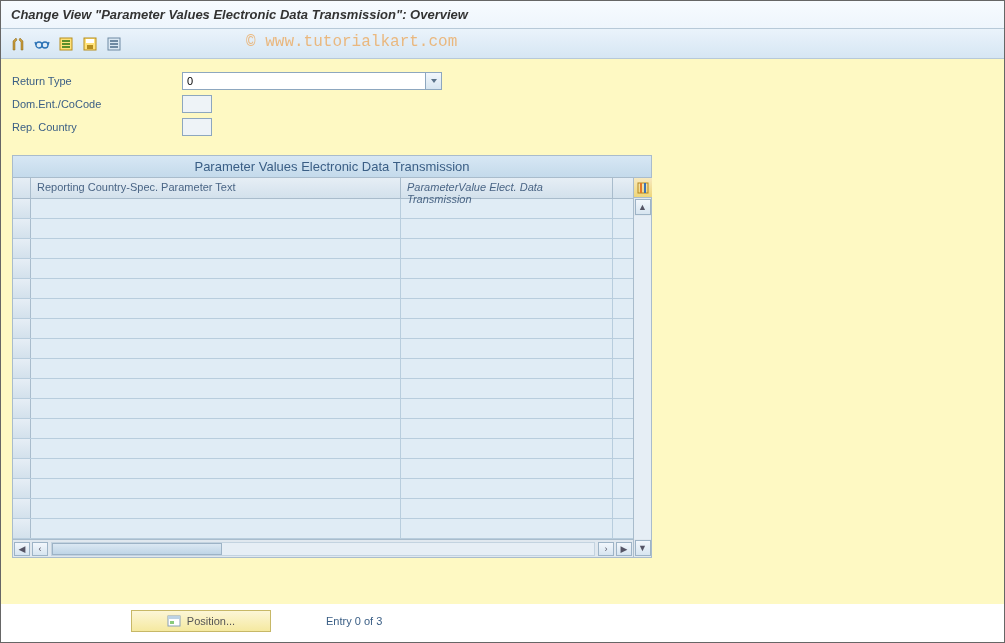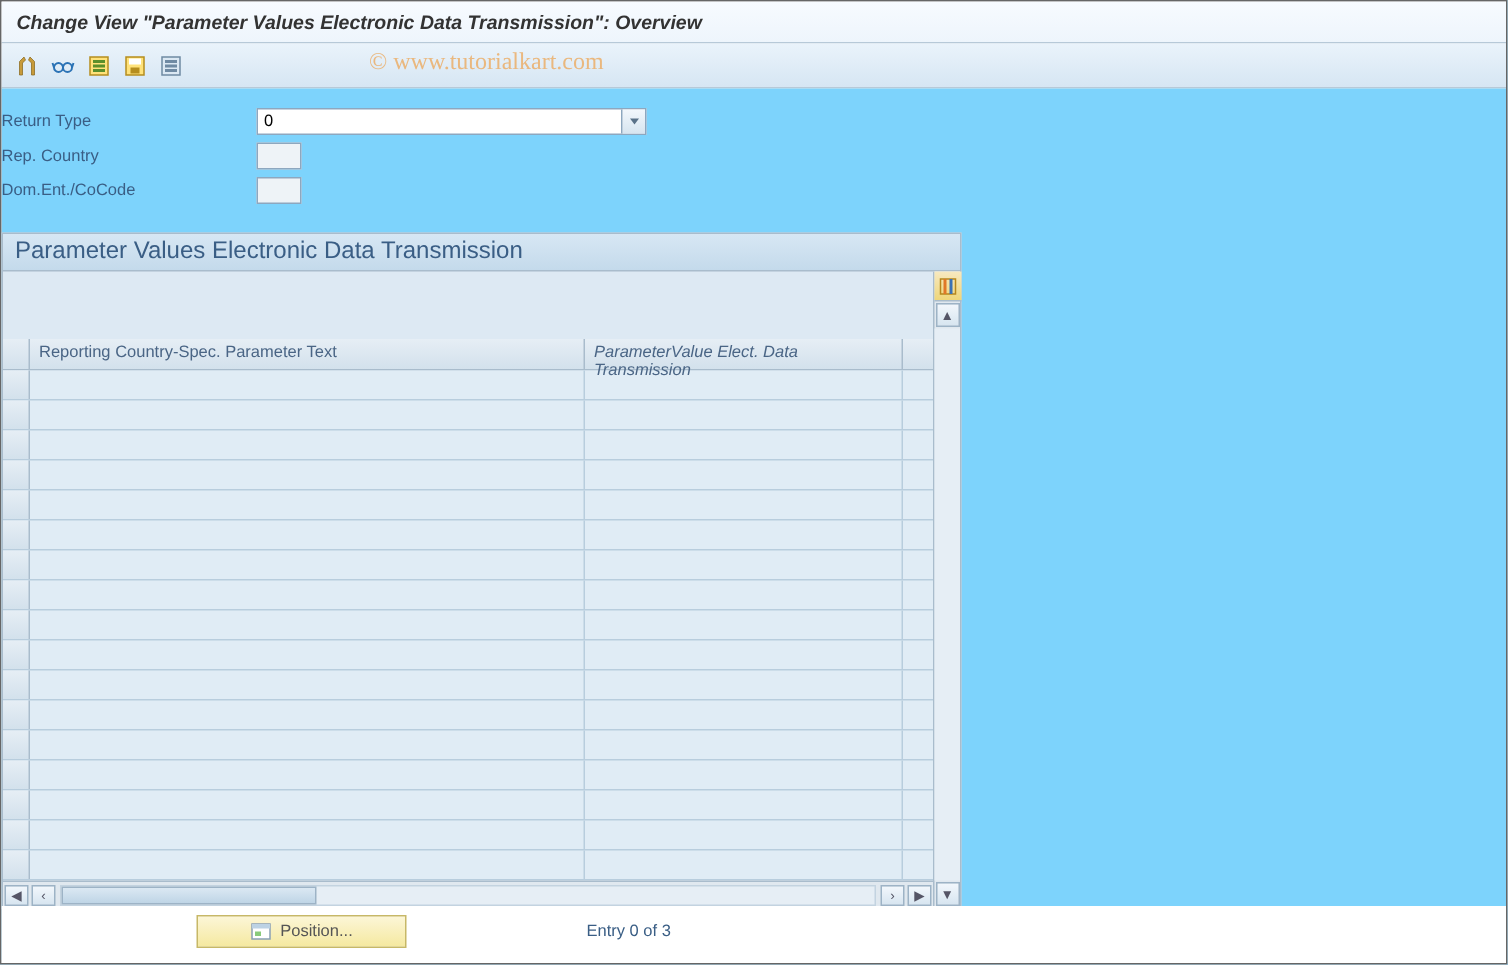--- a/index.html
+++ b/index.html
@@ -36,21 +36,21 @@
   }
   .tb-btn {
     width: 18px;
     height: 18px;
     display: inline-flex;
     align-items: center;
     justify-content: center;
     cursor: pointer;
   }
   .tb-btn svg { width: 16px; height: 16px; }
-  .content { padding: 12px 0; background: #7dd3fc; height: calc(100% - 60px); }
+  .content { padding: 12px 11px; background: #fef9c3; height: calc(100% - 60px); }
   .form-area { margin-bottom: 18px; }
   .form-row {
     display: flex;
     align-items: center;
     margin-bottom: 3px;
     height: 20px;
   }
   .form-label {
     width: 170px;
     color: #3a5e85;
@@ -86,35 +86,35 @@
   .panel {
     width: 640px;
     border: 1px solid #a9bccc;
     background: #dde9f3;
   }
   .panel-title {
     background: linear-gradient(#d7e7f4, #c4daeb);
     border-bottom: 1px solid #a9bccc;
     padding: 3px 8px;
     color: #3a5e85;
-    font-size: 16px;
+    font-size: 13px;
+    text-align: center;
   }
   .grid-wrap {
     position: relative;
     display: flex;
   }
   .grid-body {
     flex: 1;
     overflow: hidden;
   }
   .grid-header {
     display: flex;
     background: linear-gradient(#e6eef5,#d3e1ec);
     border-bottom: 1px solid #a9bccc;
-    margin-top: 45px;
   }
   .gh-sel { width: 18px; border-right:1px solid #a9bccc; height:20px; background: linear-gradient(#e6eef5,#d3e1ec);}
   .gh-col {
     padding: 3px 6px;
     border-right: 1px solid #a9bccc;
     color: #4a6585;
     font-size: 11px;
     height: 20px;
   }
   .gh-col1 { width: 370px; }
@@ -181,21 +181,21 @@
     background: linear-gradient(#dbe8f3,#bfd5e6);
     border:1px solid #9db3c6;
   }
   
   .footer {
     position: absolute;
     left: 0; right:0; bottom: 0;
     padding: 6px 10px 10px;
     display:flex;
     align-items:center;
-    gap: 120px;
+    gap: 55px;
     background:#fff;
     border-top: none;
   }
   .pos-btn {
     margin-left: 120px;
     width: 140px;
     height: 22px;
     background: linear-gradient(#fcf6d7,#f5e9a0);
     border:1px solid #c7b867;
     display:flex; align-items:center; justify-content:center;
@@ -204,21 +204,21 @@
     color:#555;
     cursor:pointer;
   }
   .entry-text { color:#3a5e85; font-size:11px;}
   .watermark {
     position:absolute;
     left: 245px;
     top: 32px;
     color: rgba(236,166,86,0.75);
     font-size: 16px;
-    font-family: Liberation Serif, serif;
+    font-family: Liberation Mono, monospace;
     pointer-events:none;
   }
 </style>
 </head>
 <body>
 
 <div class="title-bar">
   <h1>Change View "Parameter Values Electronic Data Transmission": Overview</h1>
 </div>
 
@@ -270,25 +270,25 @@
       <div class="combo">
         <input class="combo-input" readonly="" value="0" style="">
         <div class="combo-arrow">
           <svg width="8" height="8" viewBox="0 0 8 8">
               <path d="M1 2 L4 6 L7 2 Z" fill="#5a7289"></path>
             </svg>
         </div>
       </div>
     </div>
     <div class="form-row">
-      <div class="form-label">Rep. Country</div>
+      <div class="form-label">Dom.Ent./CoCode</div>
       <input class="small-input" value="" style="">
     </div>
     <div class="form-row">
-      <div class="form-label">Dom.Ent./CoCode</div>
+      <div class="form-label">Rep. Country</div>
       <input class="small-input" value="" style="">
     </div>
   </div>
 
   <div class="panel">
     <div class="panel-title">Parameter Values Electronic Data Transmission</div>
     <div class="grid-wrap">
       <div class="grid-body">
         <div class="grid-header">
           <div class="gh-sel"></div>

